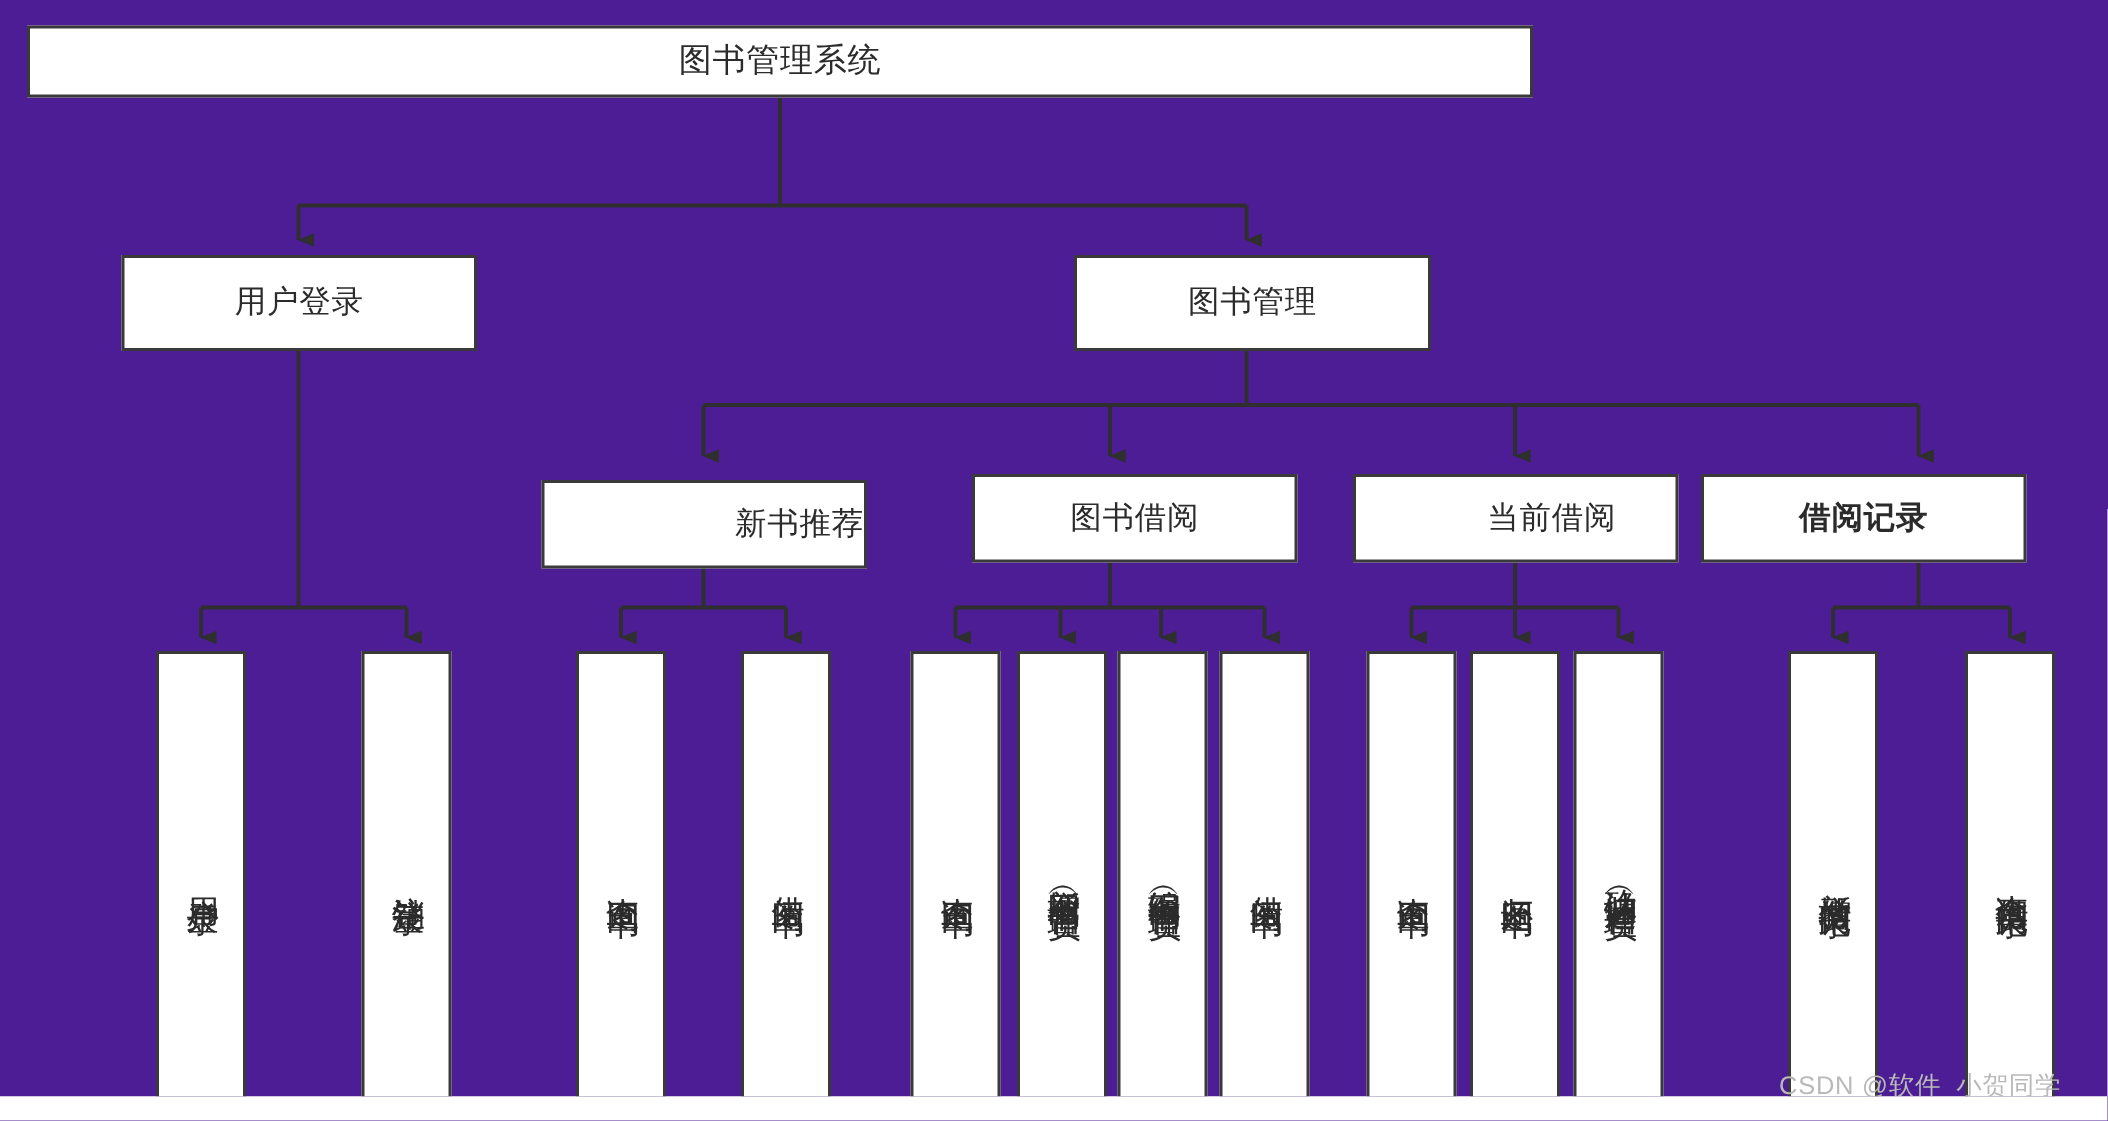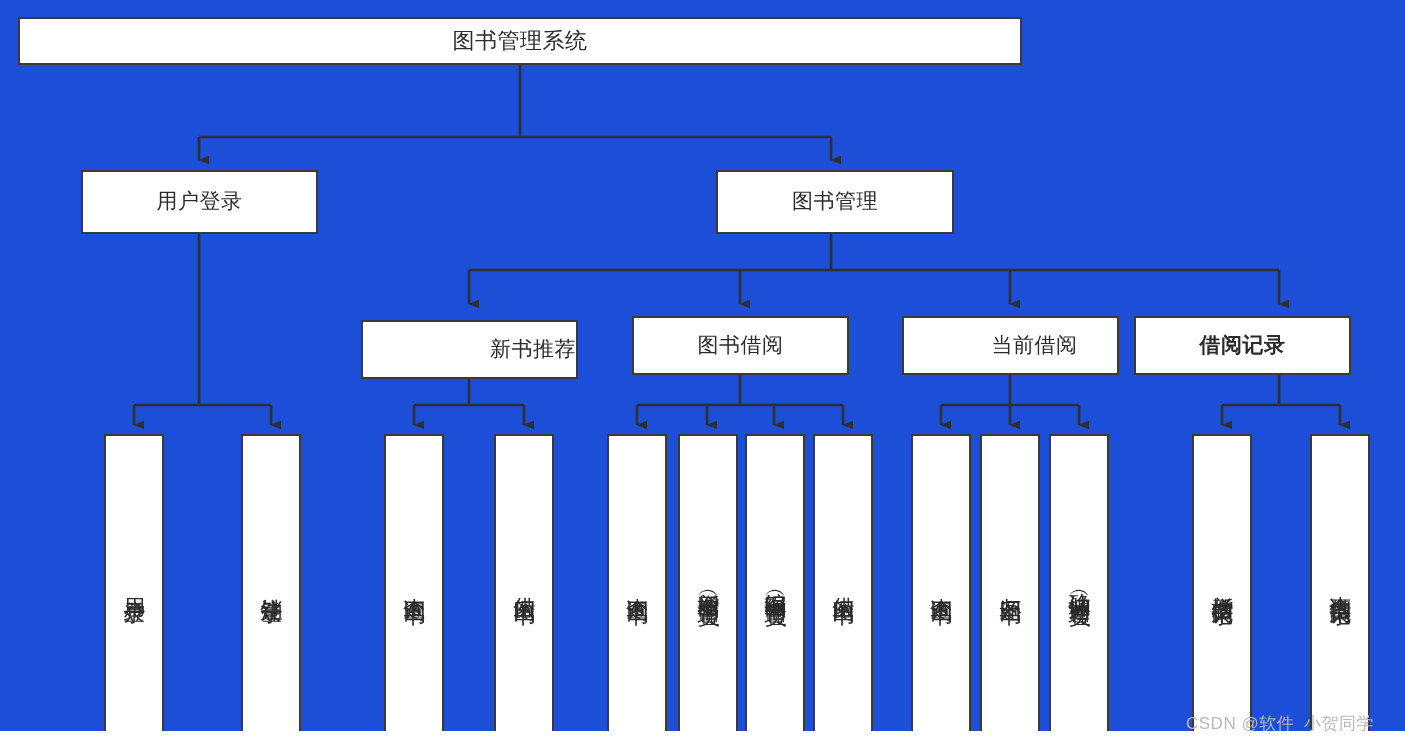--- a/index.html
+++ b/index.html
@@ -4,21 +4,21 @@
 <style>
   html, body {
     margin: 0;
     padding: 0;
     background: #ffffff;
   }
   #canvas {
     position: relative;
     width: 1405px;
     height: 731px;
-    background: #1d4ed8;
+    background: #4c1d95;
     font-family: "DejaVu Sans", "Liberation Sans", sans-serif;
     overflow: hidden;
   }
   svg.wires {
     position: absolute;
     left: 0;
     top: 0;
     width: 1405px;
     height: 747px;
     pointer-events: none;
@@ -132,21 +132,21 @@
   <div class="node h" style="left:81px; top:170px; width:237px; height:64px;">
     <span class="lbl">用户登录</span>
   </div>
   <div class="node h" style="left:716px; top:170px; width:238px; height:64px;">
     <span class="lbl">图书管理</span>
   </div>
 
   <div class="node h" style="left:361px; top:320px; width:217px; height:59px;justify-content:flex-end;">
     <span class="lbl">新书推荐</span>
   </div>
-  <div class="node h" style="left:632px; top:316px; width:217px; height:59px;">
+  <div class="node h" style="left:648px; top:316px; width:217px; height:59px;">
     <span class="lbl">图书借阅</span>
   </div>
   <div class="node h" style="left:902px; top:316px; width:217px; height:59px;padding-left:48px;">
     <span class="lbl">当前借阅</span>
   </div>
   <div class="node h" style="left:1134px; top:316px; width:217px; height:59px;font-weight:bold;">
     <span class="lbl">借阅记录</span>
   </div>
 
   <div class="node v" style="left:104px; top:434px; width:60px; height:299px;">

